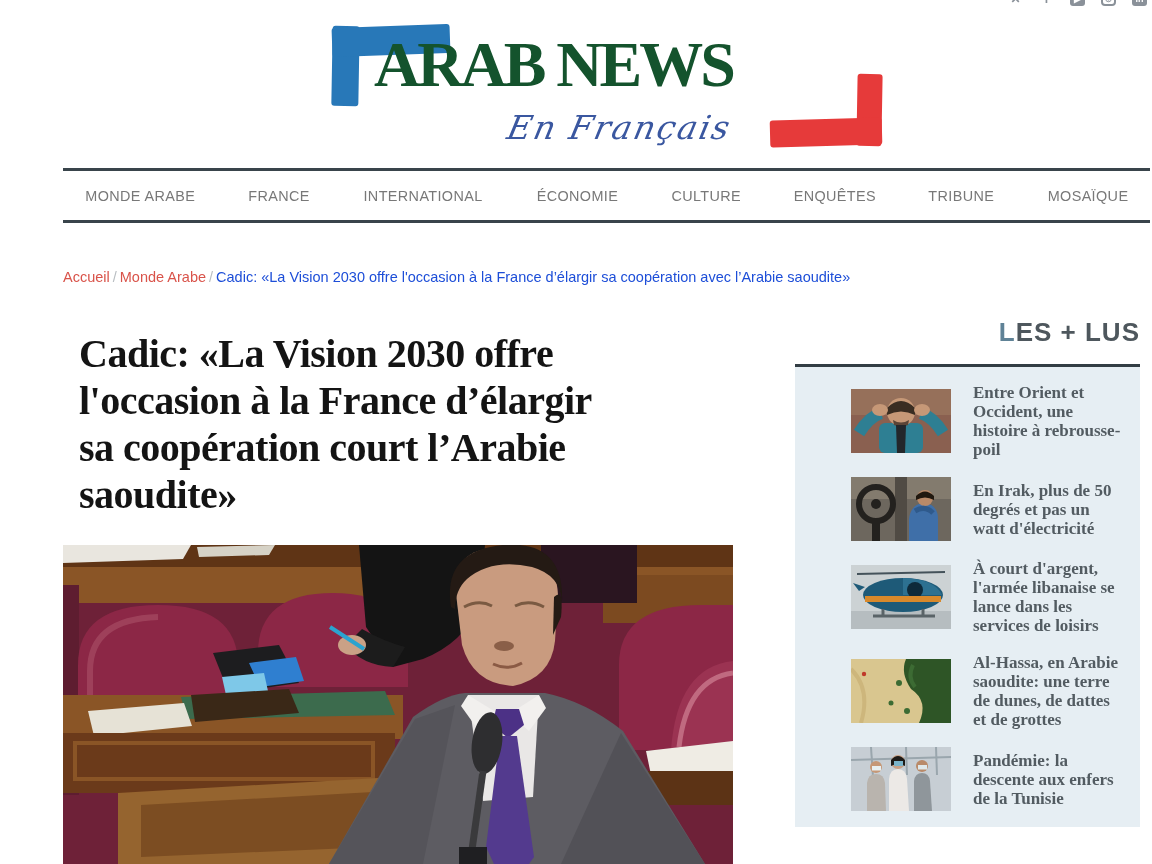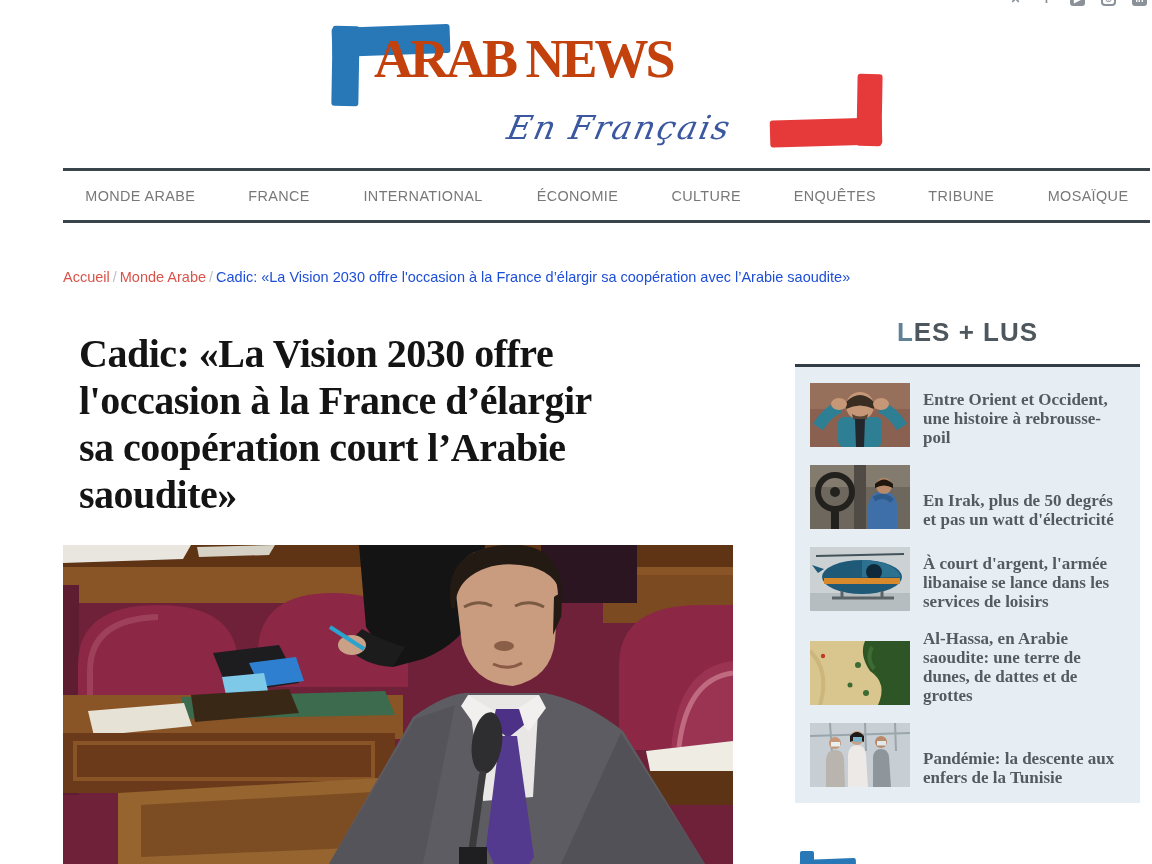--- a/index.html
+++ b/index.html
@@ -20,22 +20,22 @@
 
   
   .logo { position:absolute; left:330px; top:6px; width:556px; height:158px; cursor:pointer; }
   .bracket { position:absolute; border-radius:3px; }
   .b-blue-h { left:2px; top:20px; width:118px; height:29px; background:#2878b8; transform:rotate(-2deg); }
   .b-blue-v { left:2px; top:20px; width:27px; height:80px; background:#2878b8; transform:rotate(1deg); }
   .b-red-h  { right:4px; bottom:18px; width:112px; height:27px; background:#e63a3a; transform:rotate(-1.5deg); }
   .b-red-v  { right:4px; bottom:18px; width:25px; height:72px; background:#e63a3a; transform:rotate(1deg); }
   .logo-text {
     position:absolute; left:44px; top:22px; width:480px;
-    font-family:"Liberation Serif", serif; font-weight:bold; font-size:54px;
-    letter-spacing:-3px; color:#c2410c; white-space:nowrap;
+    font-family:"Liberation Serif", serif; font-weight:bold; font-size:64px;
+    letter-spacing:-3px; color:#14532d; white-space:nowrap;
   }
   .logo-script {
     position:absolute; left:178px; top:102px;
     font-family:"DejaVu Serif", serif; font-style:italic; font-size:33px;
     color:#3a57a0; transform:skewX(-12deg); letter-spacing:2px; white-space:nowrap;
   }
 
   
   .nav {
     position:absolute; left:63px; top:168px; width:1087px; height:55px;
@@ -58,27 +58,27 @@
   .headline {
     font-family:"Liberation Serif", serif; font-weight:bold; color:#141414;
     font-size:40px; line-height:47px; letter-spacing:-0.5px; margin:16px;
   }
   .hero { position:absolute; left:0; top:231px; width:670px; height:319px; overflow:hidden; }
   .hero svg { display:block; }
 
   
   .sidebar { position:absolute; left:795px; top:316px; width:345px; }
   .sidebar-title {
-    text-align:center; font-size:26px; font-weight:bold; letter-spacing:1px;
+    text-align:right; font-size:26px; font-weight:bold; letter-spacing:1px;
     color:#4e575d; margin:0 0 16px 0; line-height:32px;
   }
   .sidebar-title .accent { color:#5f8296; }
   .sidebar-rule { height:3px; background:#323d44; margin-top:6px; }
   .panel { background:#e6eef3; margin-top:0; padding:16px 15px; display:flex; flex-direction:column; gap:18px; }
-  .panel-item { display:flex; gap:13px; align-items:flex-end; cursor:pointer; }
+  .panel-item { display:flex; gap:22px; align-items:center; cursor:pointer;margin-left:41px; }
   .thumb { width:100px; height:64px; flex:0 0 100px; overflow:hidden; }
   .thumb svg { display:block; }
   .item-title {
     font-family:"Liberation Serif", serif; font-weight:bold; font-size:17px;
     line-height:19px; color:#525b61;
   }
   .newsletter-widget { position:relative; margin-top:44px; height:30px; }
   .nw-bar { position:absolute; left:5px; top:12px; width:56px; height:14px; background:#2878b8; border-radius:2px; transform:rotate(-2deg); }
   .nw-nub { position:absolute; left:5px; top:4px; width:14px; height:22px; background:#2878b8; border-radius:2px; }
 </style>

